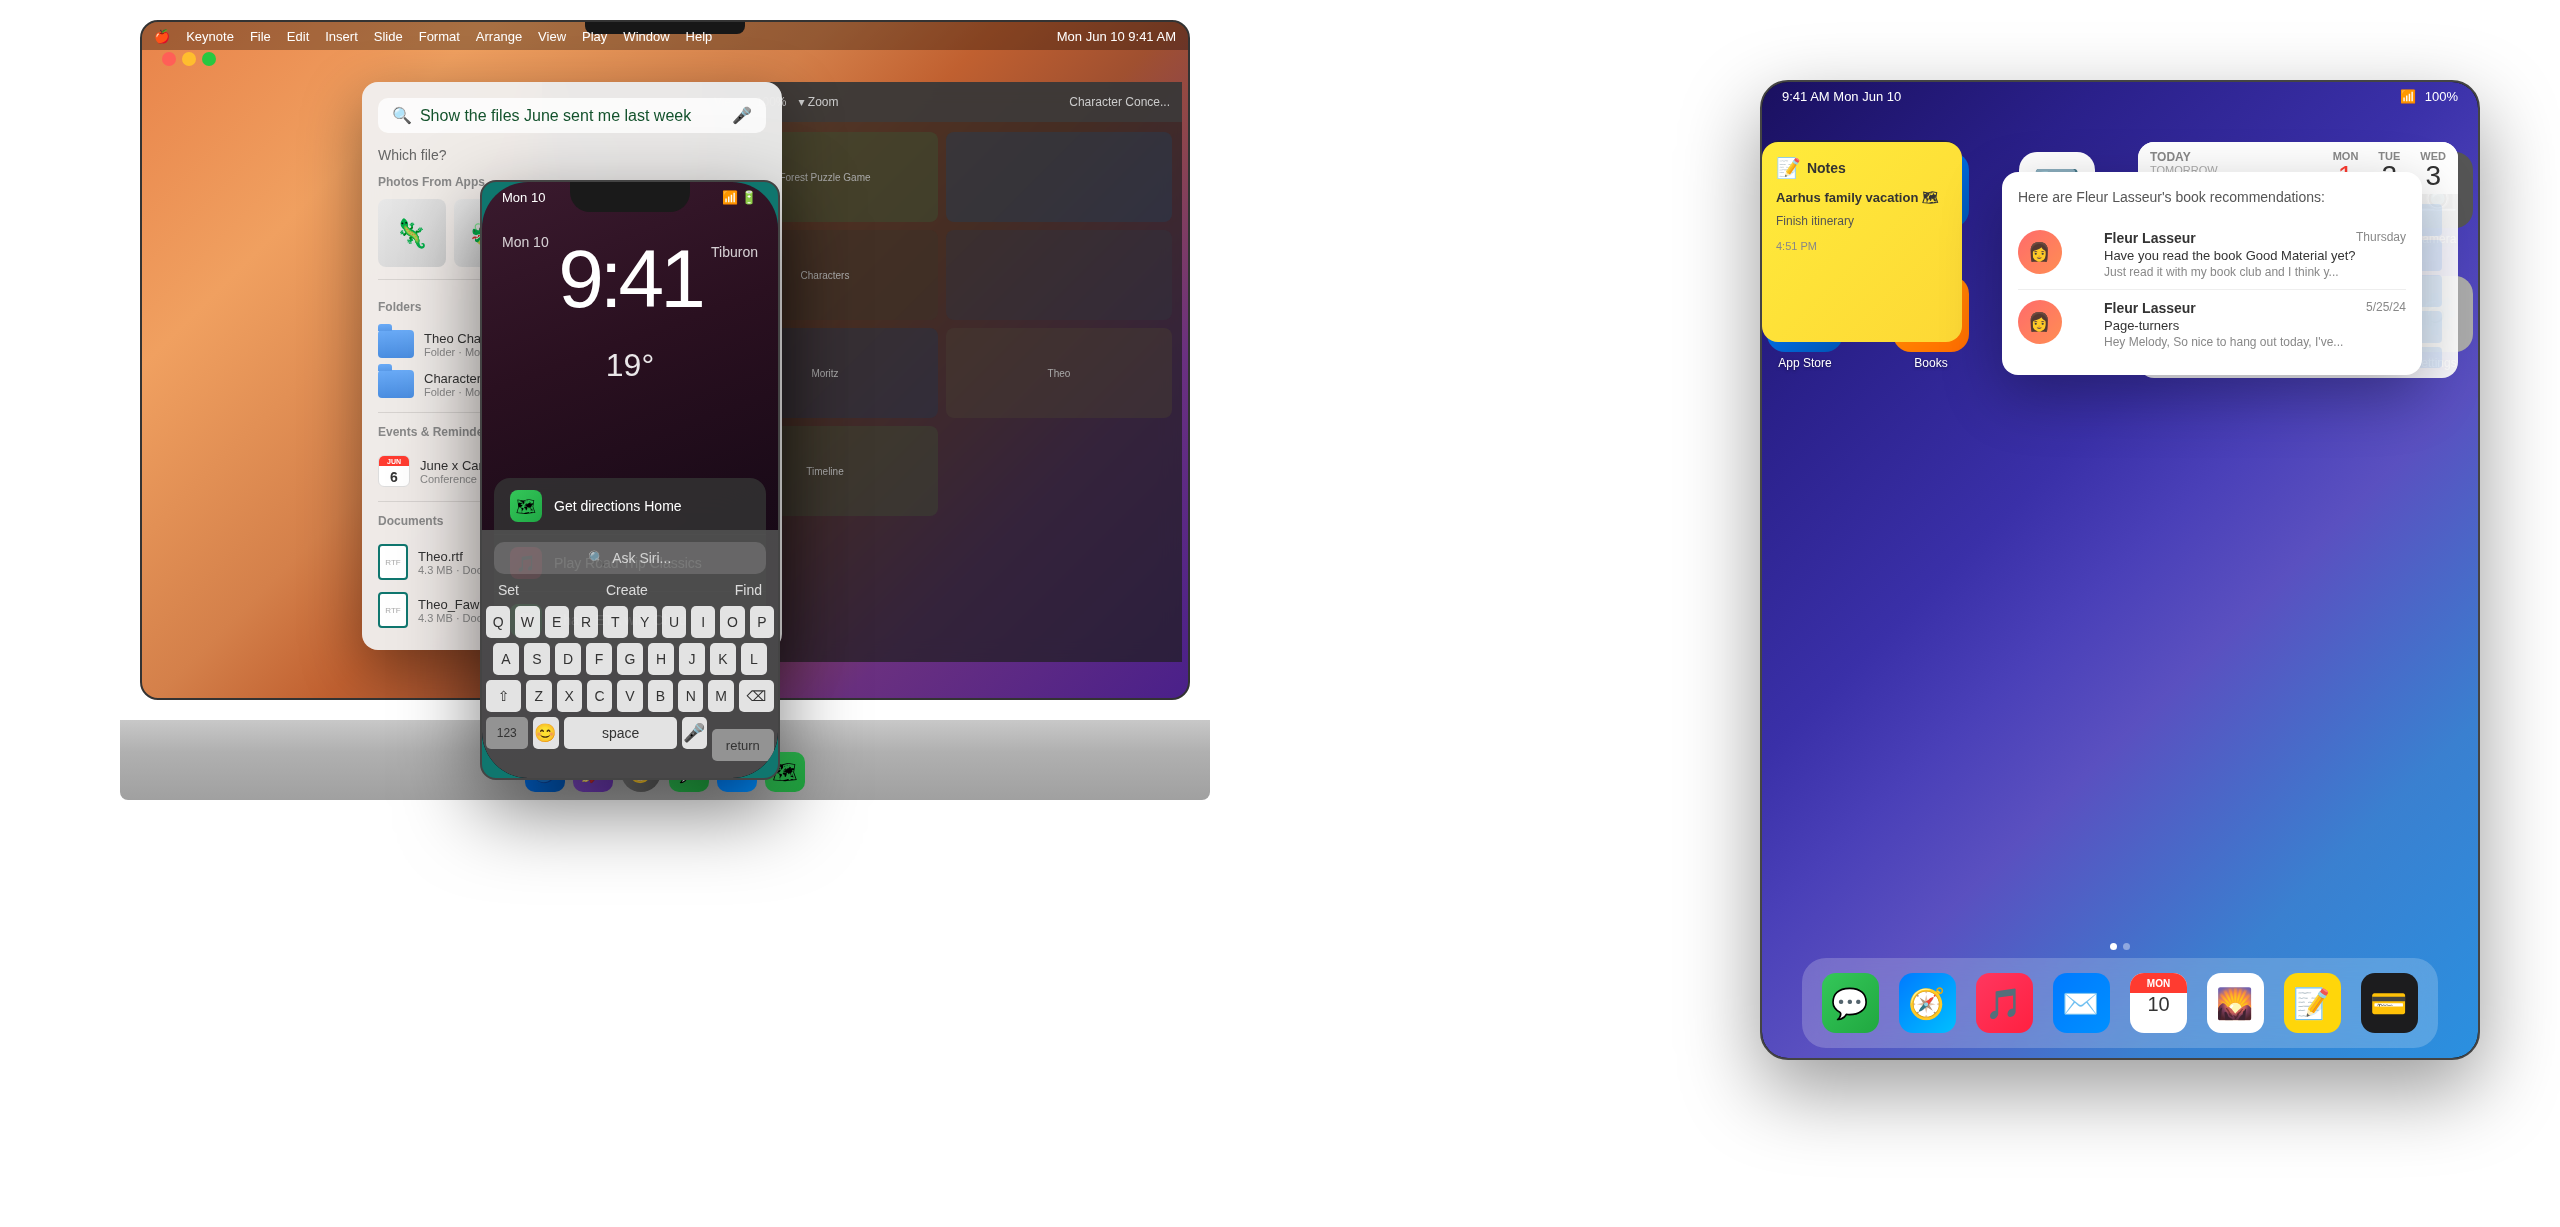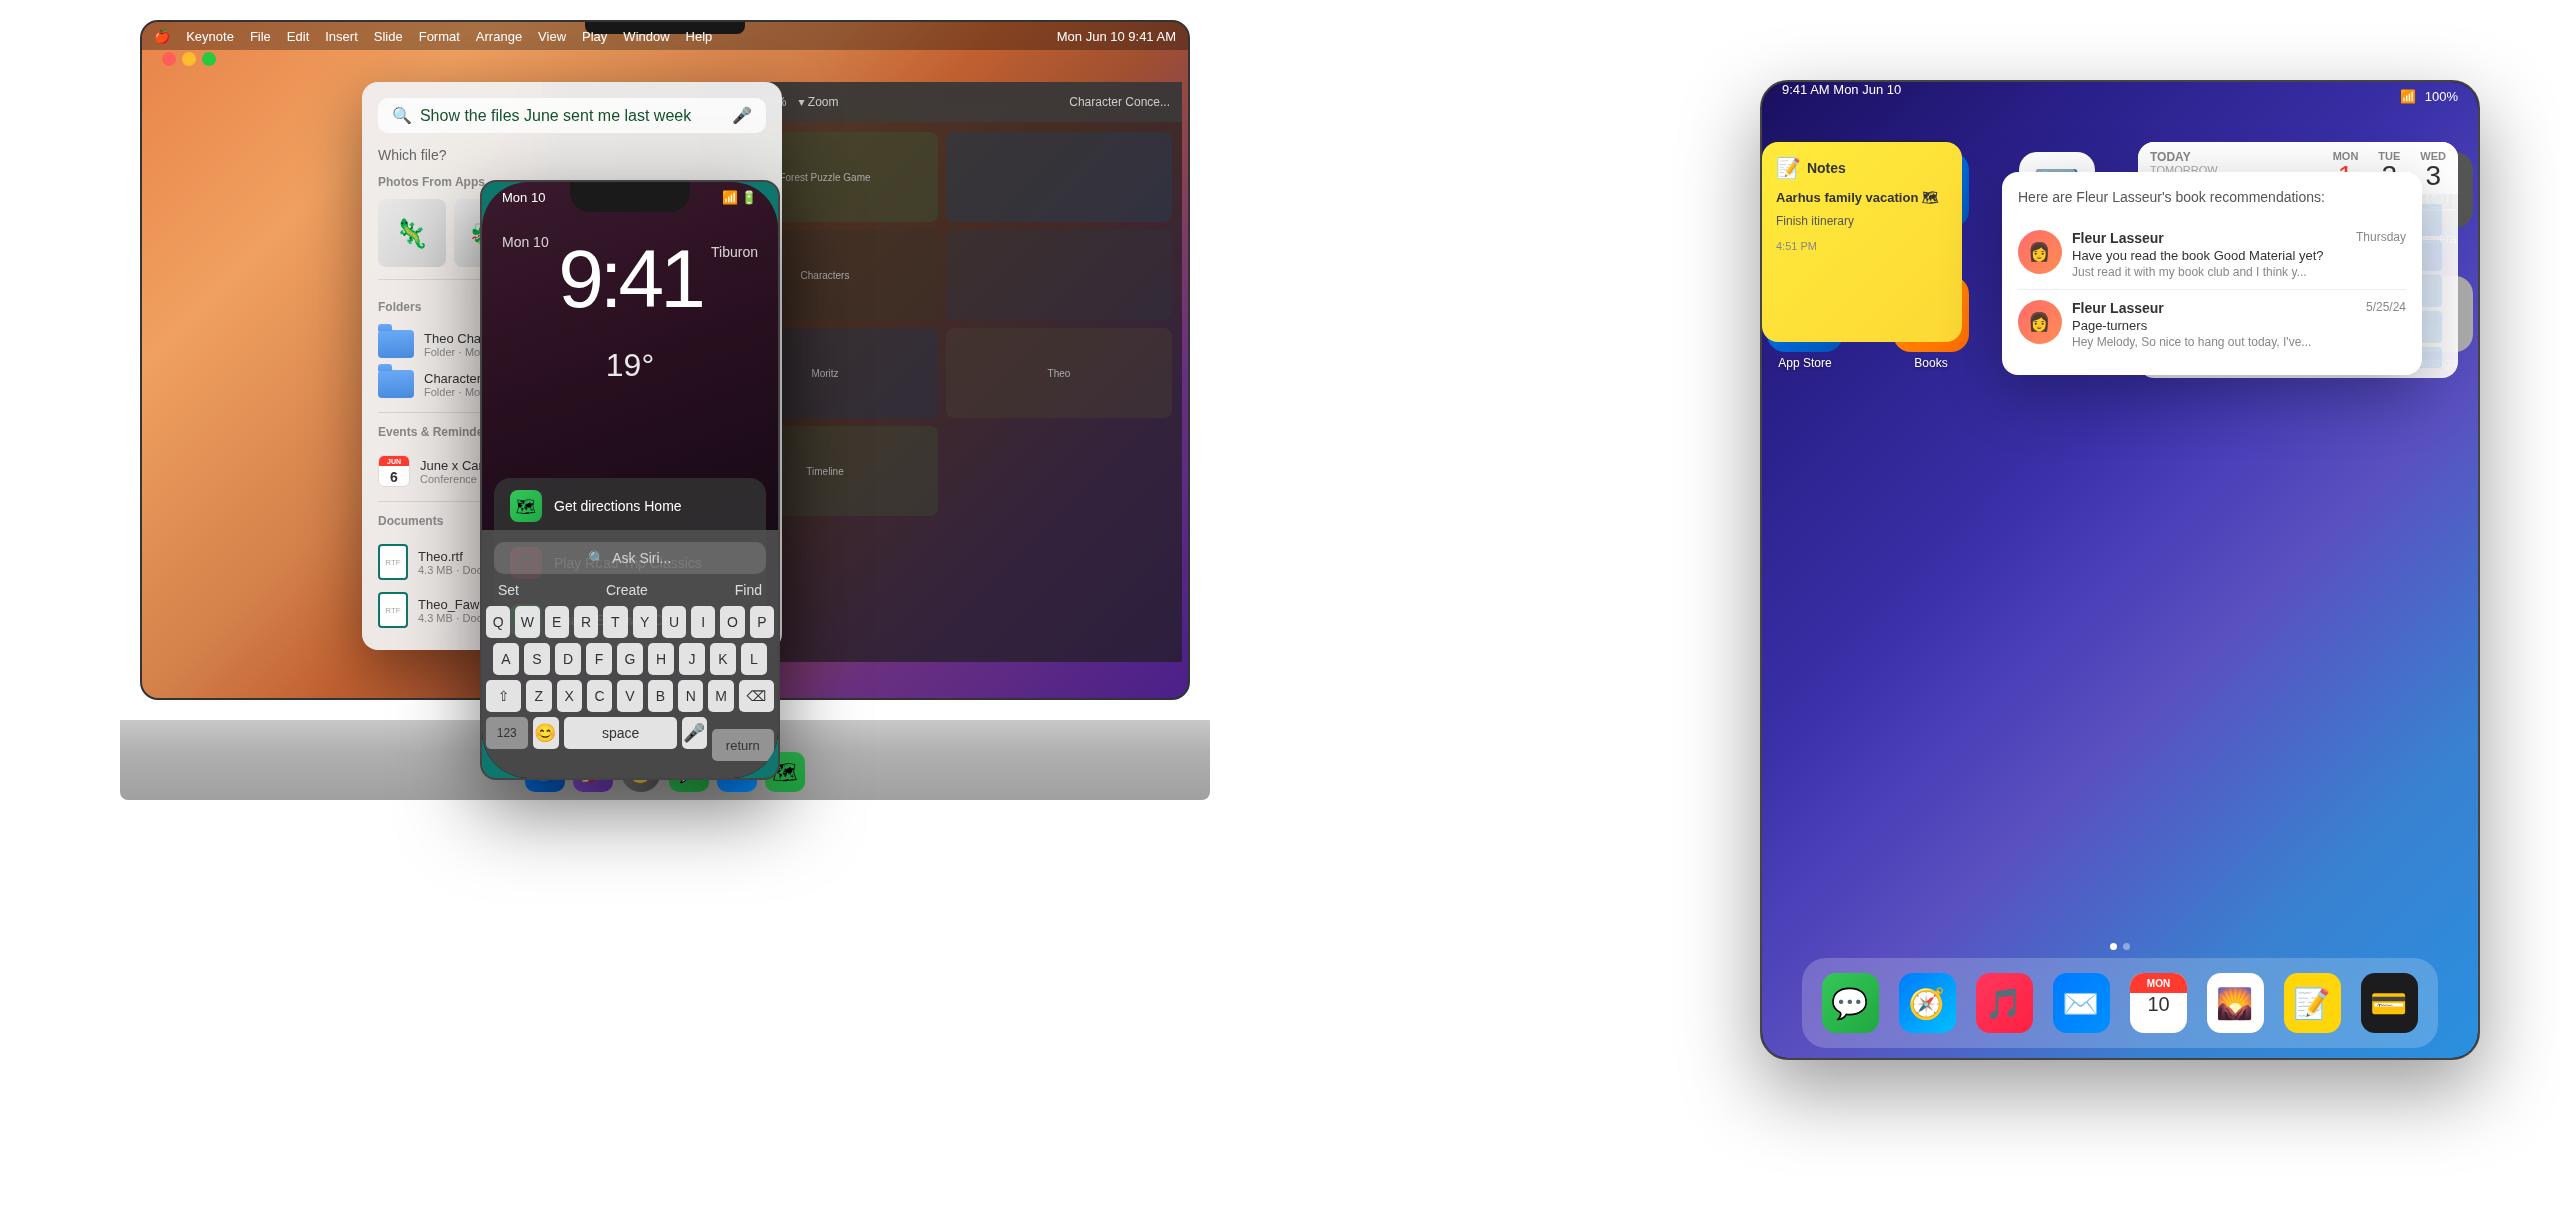--- a/index.html
+++ b/index.html
@@ -429,21 +429,22 @@
       top: 0; left: 0; right: 0; bottom: 0;
       background: linear-gradient(135deg, #1a1060 0%, #2a208a 20%, #3a30a8 40%, #4a40b8 50%, #5a50c0 60%, #3a80d0 80%, #2a90e0 100%);
       border-radius: 26px;
       overflow: hidden;
     }
     .ipad-statusbar {
       position: absolute;
       top: 0; left: 0; right: 0;
       height: 28px;
       display: flex;
-      padding: 0 20px;
+      align-items: center;
+      padding: 8px 20px;
       font-size: 13px;
       color: white;
       z-index: 10;
     }
     .ipad-status-right {
       margin-left: auto;
       display: flex;
       gap: 8px;
       align-items: center;
     }
@@ -504,21 +505,21 @@
       width: 44px;
       height: 44px;
       border-radius: 50%;
       background: linear-gradient(135deg, #ff6b6b, #ff8e53);
       flex-shrink: 0;
       display: flex;
       align-items: center;
       justify-content: center;
       font-size: 18px;
     }
-    .message-content { flex: 1; }
+    .message-content { flex: 1; margin-left: 32px; }
     .message-header { display: flex; justify-content: space-between; margin-bottom: 2px; }
     .message-sender { font-size: 14px; font-weight: 600; color: #333; }
     .message-date { font-size: 12px; color: #888; }
     .message-subject { font-size: 13px; font-weight: 500; color: #333; margin-bottom: 2px; }
     .message-preview { font-size: 12px; color: #888; }
 
     
     .notes-widget {
       position: absolute;
       top: 30px;

